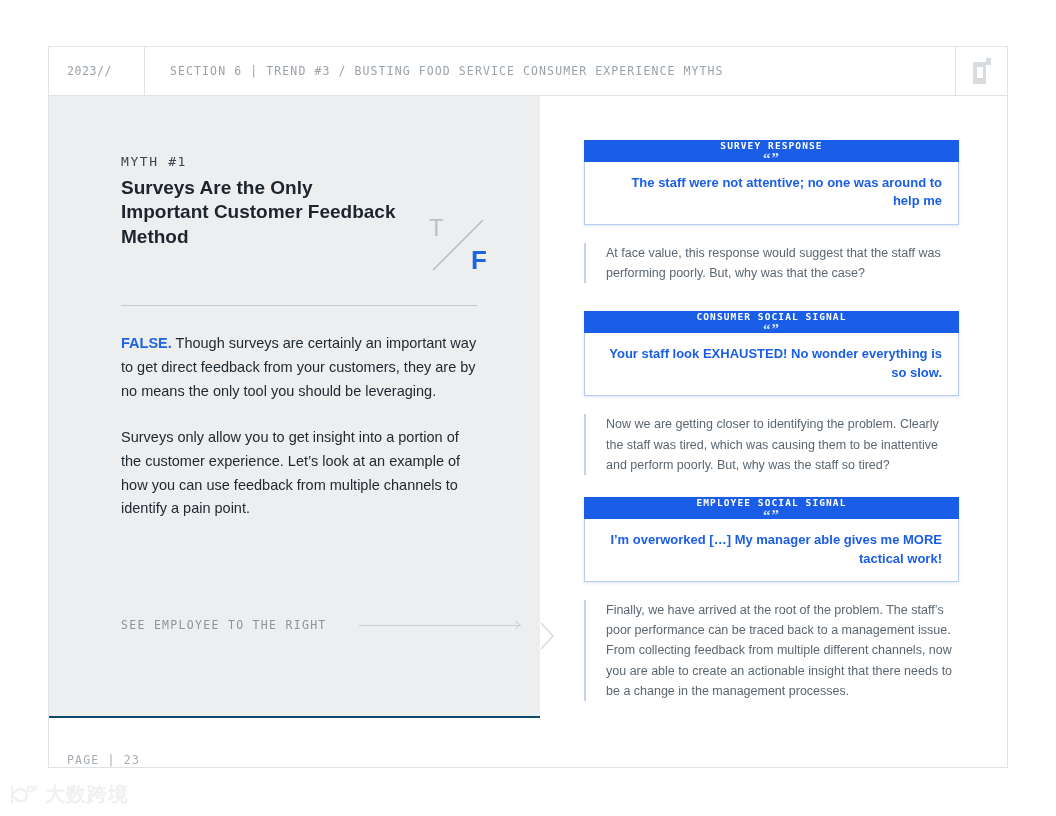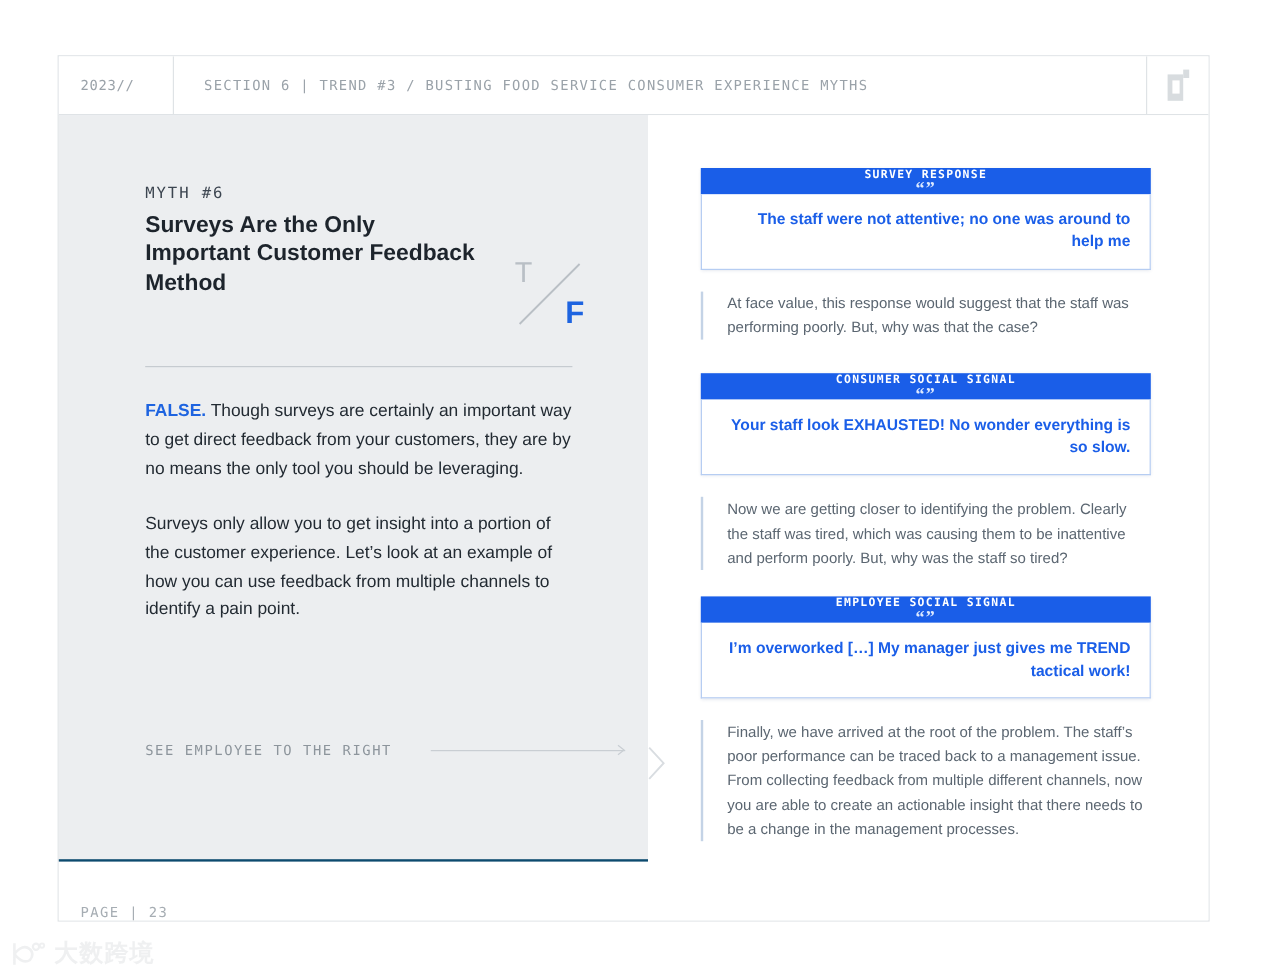--- a/index.html
+++ b/index.html
@@ -349,21 +349,21 @@
         <span class="lm-notch"></span>
       </span>
     </div>
   </div>
 
   <div class="body-area">
 
     <div class="left-panel">
       <div class="left-inner">
 
-        <div class="myth-label">MYTH #6</div>
+        <div class="myth-label">MYTH #1</div>
         <div class="myth-title">Surveys Are the Only Important Customer Feedback Method</div>
 
         <div class="tf-mark">
           <span class="tf-t">T</span>
           <svg class="tf-slash" viewBox="0 0 62 62">
             <line x1="6" y1="56" x2="56" y2="6" stroke="#b9bfc5" stroke-width="1.6"></line>
           </svg>
           <span class="tf-f">F</span>
         </div>
 
@@ -420,21 +420,21 @@
       <div class="commentary tight">
         <div class="commentary-text">Now we are getting closer to identifying the problem. Clearly the staff was tired, which was causing them to be inattentive and perform poorly. But, why was the staff so tired?</div>
       </div>
 
       <div class="quote-card">
         <div class="qc-head">
           <span class="qc-head-label">EMPLOYEE SOCIAL SIGNAL</span>
           <span class="qc-head-quotes">“”</span>
         </div>
         <div class="qc-body">
-          <div class="qc-body-text">I’m overworked […] My manager just gives me TREND tactical work!</div>
+          <div class="qc-body-text">I’m overworked […] My manager able gives me MORE tactical work!</div>
         </div>
       </div>
       <div class="commentary last">
         <div class="commentary-text">Finally, we have arrived at the root of the problem. The staff’s poor performance can be traced back to a management issue. From collecting feedback from multiple different channels, now you are able to create an actionable insight that there needs to be a change in the management processes.</div>
       </div>
 
     </div>
   </div>
 </div>
 

